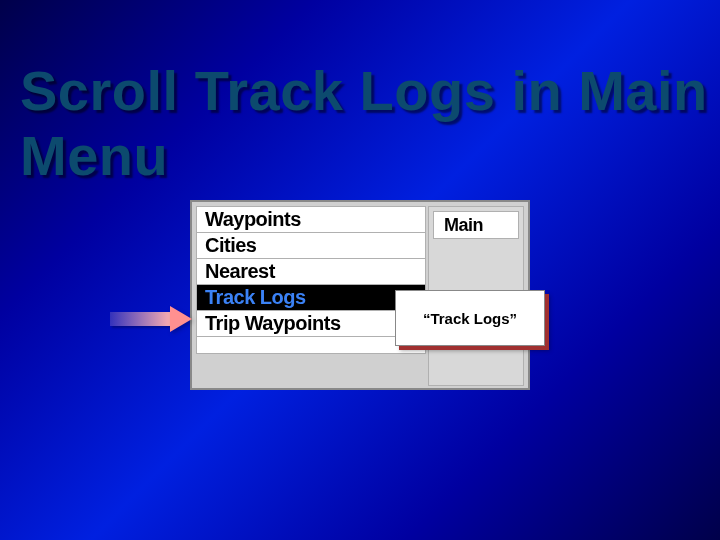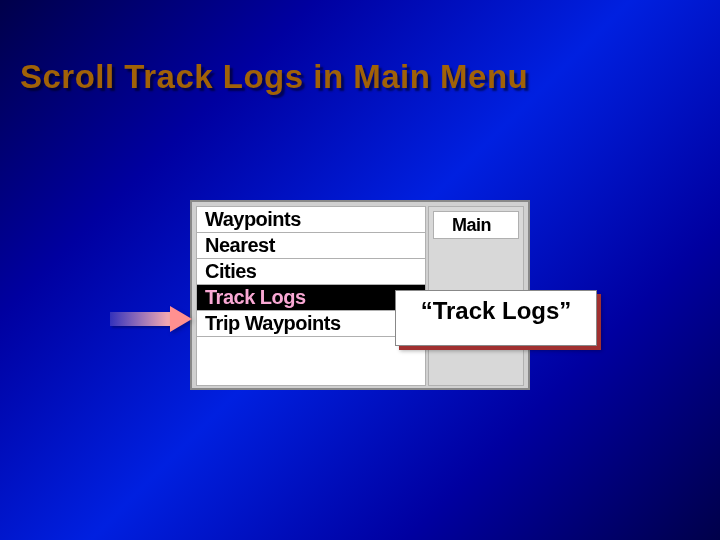--- a/index.html
+++ b/index.html
@@ -8,72 +8,72 @@
     height: 540px;
     background: linear-gradient(135deg, #00004a 0%, #0000a0 25%, #0020e0 50%, #0000a0 75%, #00004a 100%);
     font-family: Arial, Helvetica, sans-serif;
     position: relative;
     overflow: hidden;
   }
   .title {
     position: absolute;
     top: 58px;
     left: 20px;
-    color: #a16207;
-    font-size: 33px;
+    color: #0c4a6e;
+    font-size: 56px;
     font-weight: bold;
     text-shadow: 3px 3px 2px rgba(0,0,0,0.5);
     letter-spacing: 0.5px;
   }
   .device {
     position: absolute;
     left: 190px;
     top: 200px;
     width: 340px;
     height: 190px;
     background: #d0d0d0;
     border: 2px solid #888;
   }
   .menu-area {
     position: absolute;
     left: 4px;
     top: 4px;
     width: 230px;
-    height: 180px;
+    height: 148px;
     background: #ffffff;
     border: 1px solid #b0b0b0;
   }
   .menu-row {
     border-bottom: 1px solid #b0b0b0;
     padding: 0 8px;
     font-family: "Arial Black", Arial, sans-serif;
     font-weight: 900;
     font-size: 20px;
     line-height: 25px;
     letter-spacing: -0.5px;
     color: #000;
   }
   .menu-row.selected {
     background: #000;
-    color: #f9a8d4;
+    color: #3b82f6;
   }
   .side-panel {
     position: absolute;
     left: 236px;
     top: 4px;
     width: 96px;
     height: 180px;
     background: #d8d8d8;
     border: 1px solid #b0b0b0;
   }
   .side-label-box {
     margin: 4px;
     background: #ffffff;
     border: 1px solid #b0b0b0;
-    padding: 2px 18px;
+    padding: 2px 10px;
     font-family: "Arial Black", Arial, sans-serif;
     font-weight: 900;
     font-size: 18px;
     line-height: 22px;
     letter-spacing: -0.5px;
     color: #000;
   }
   .side-label-box span { display: block; }
   .arrow {
     position: absolute;
@@ -100,45 +100,45 @@
     height: 0;
     border-top: 13px solid transparent;
     border-bottom: 13px solid transparent;
     border-left: 22px solid #ff9090;
     filter: drop-shadow(2px 2px 2px rgba(0,0,0,0.25));
   }
   .callout {
     position: absolute;
     left: 395px;
     top: 290px;
-    width: 202px;
+    width: 150px;
     height: 56px;
     background: #ffffff;
     border: 1px solid #888;
     box-shadow: 4px 4px 0 #a03030, 5px 5px 4px rgba(0,0,0,0.3);
     text-align: center;
     font-family: Arial, sans-serif;
     font-weight: bold;
-    font-size: 24px;
+    font-size: 15px;
     line-height: 24px;
     color: #000;
-    padding-top: 8px;
+    padding-top: 16px;
   }
   .callout span { display: block; }
 </style>
 </head>
 <body>
 
 <div class="title">Scroll Track Logs in Main Menu</div>
 
 <div class="device">
   <div class="menu-area">
     <div class="menu-row">Waypoints</div>
+    <div class="menu-row">Cities</div>
     <div class="menu-row">Nearest</div>
-    <div class="menu-row">Cities</div>
     <div class="menu-row selected">Track Logs</div>
     <div class="menu-row">Trip Waypoints</div>
   </div>
   <div class="side-panel">
     <div class="side-label-box">
       <span>Main</span>
     </div>
   </div>
 </div>
 

